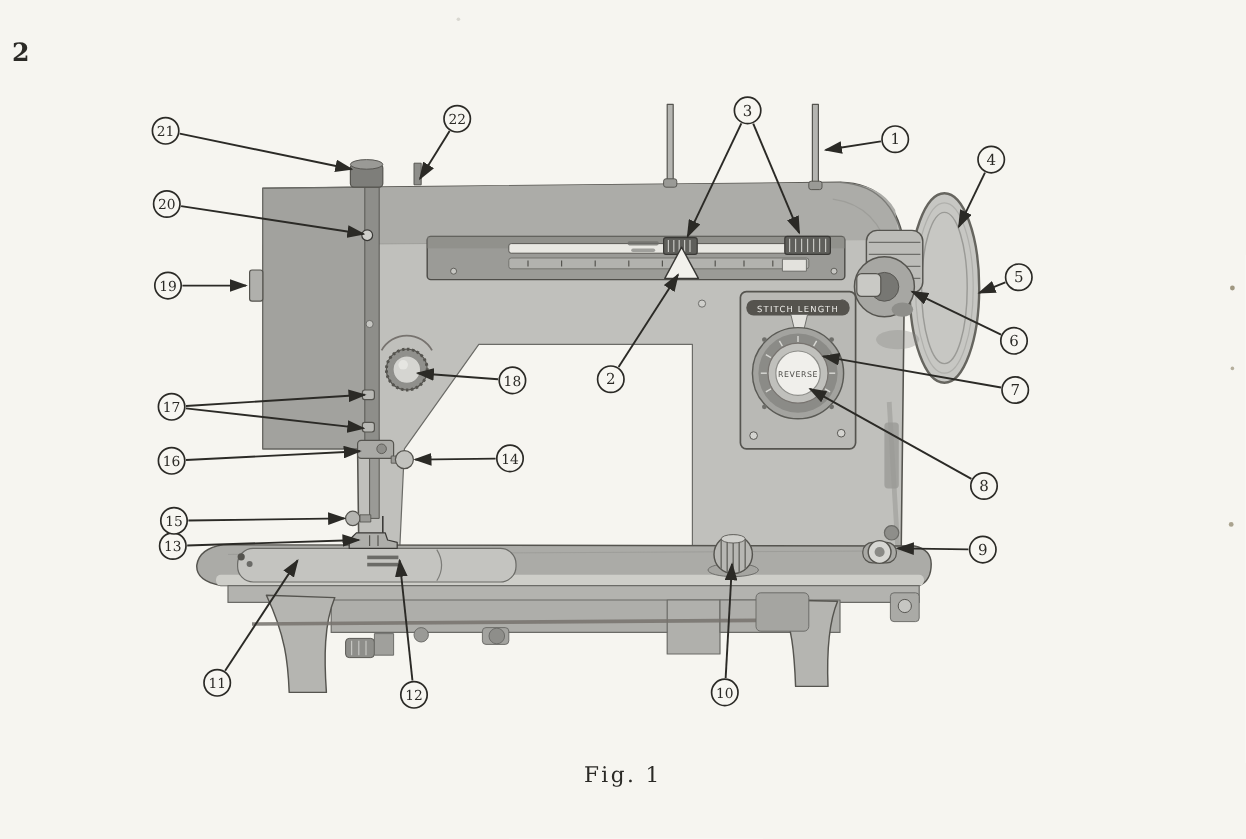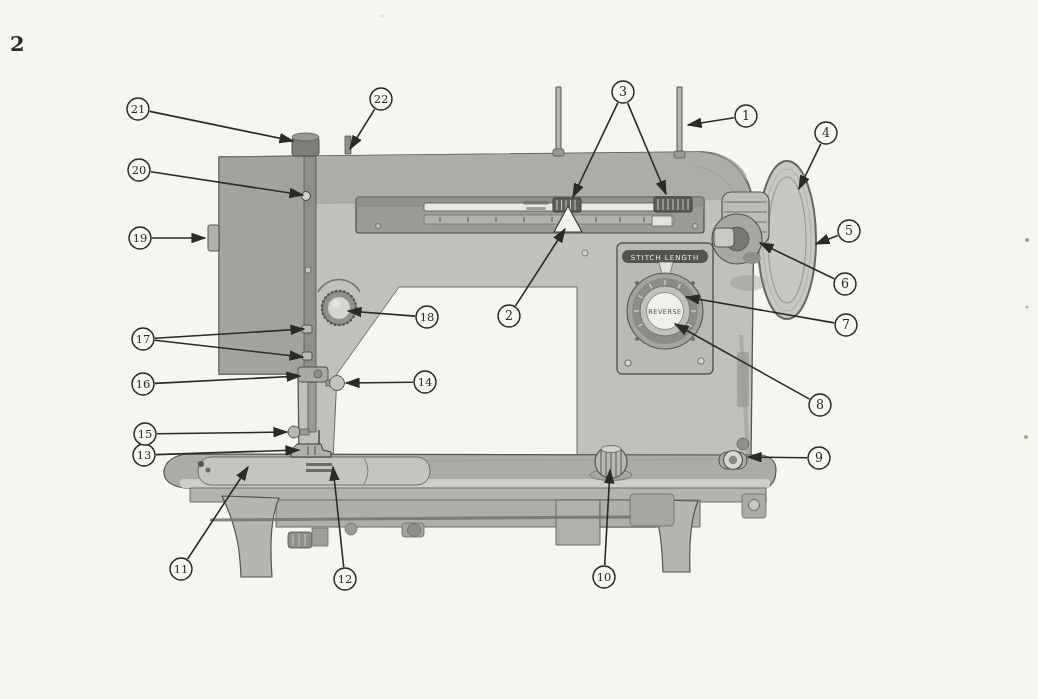--- a/index.html
+++ b/index.html
@@ -368,13 +368,14 @@
           <text x="138" y="113.3" class="callout-num" font-size="11.5">21</text>
         </g>
         <g>
           <line x1="374.7" y1="109.2" x2="350" y2="149" class="callout-line" marker-end="url(#arrow)"></line>
           <circle cx="381" cy="99" r="11" class="callout-circle"></circle>
           <text x="381" y="103.3" class="callout-num" font-size="11.5">22</text>
         </g>
       </g>
   </svg>
 
+  <div class="caption">Fig. 1</div>
 </div>
 
 </body></html>

